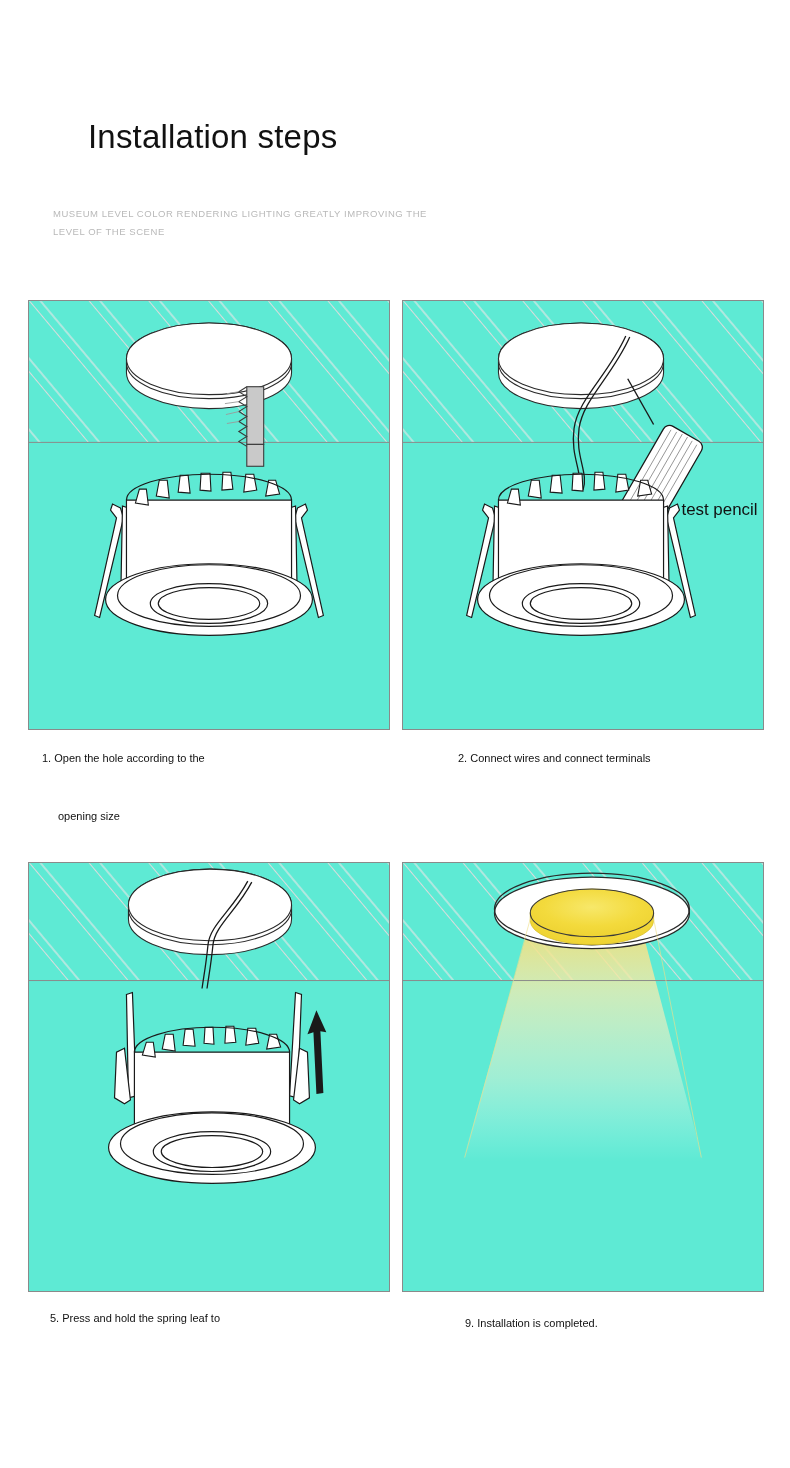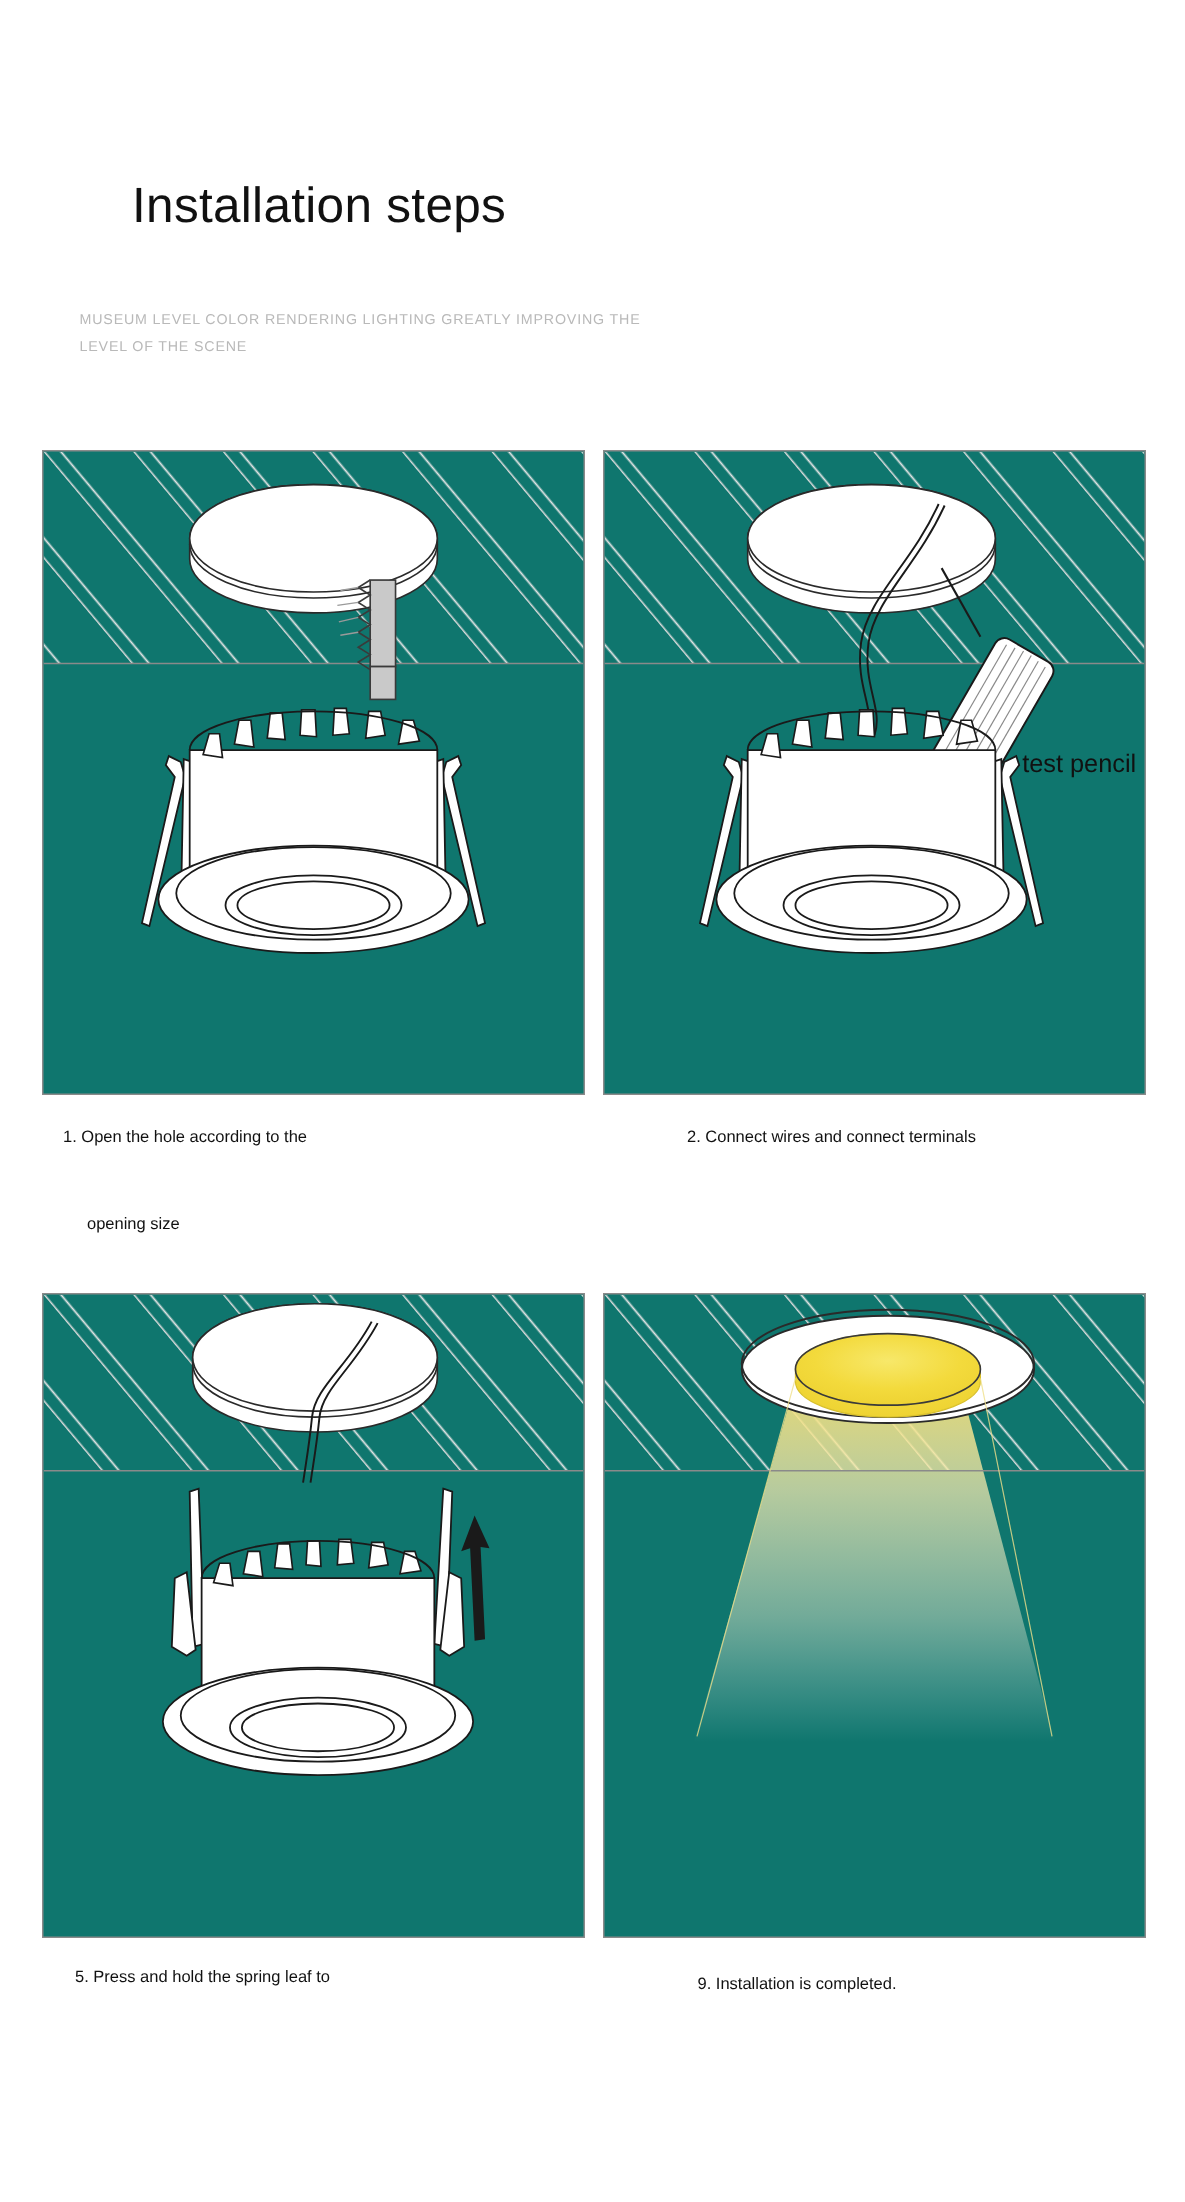--- a/index.html
+++ b/index.html
@@ -39,21 +39,21 @@
     line-height: 18px;
     color: #b9b9b9;
     text-transform: uppercase;
   }
 
   
   .panel {
     position: absolute;
     box-sizing: border-box;
     border: 1px solid #8a8a8a;
-    background: #0f766e;
+    background: #5eead4;
     overflow: hidden;
   }
   #panel-1 { left: 28px;  top: 300px; width: 362px; height: 430px; }
   #panel-2 { left: 402px; top: 300px; width: 362px; height: 430px; }
   #panel-3 { left: 28px;  top: 862px; width: 362px; height: 430px; }
   #panel-4 { left: 402px; top: 862px; width: 362px; height: 430px; }
 
   .panel svg { display: block; width: 100%; height: 100%; }
 
   

